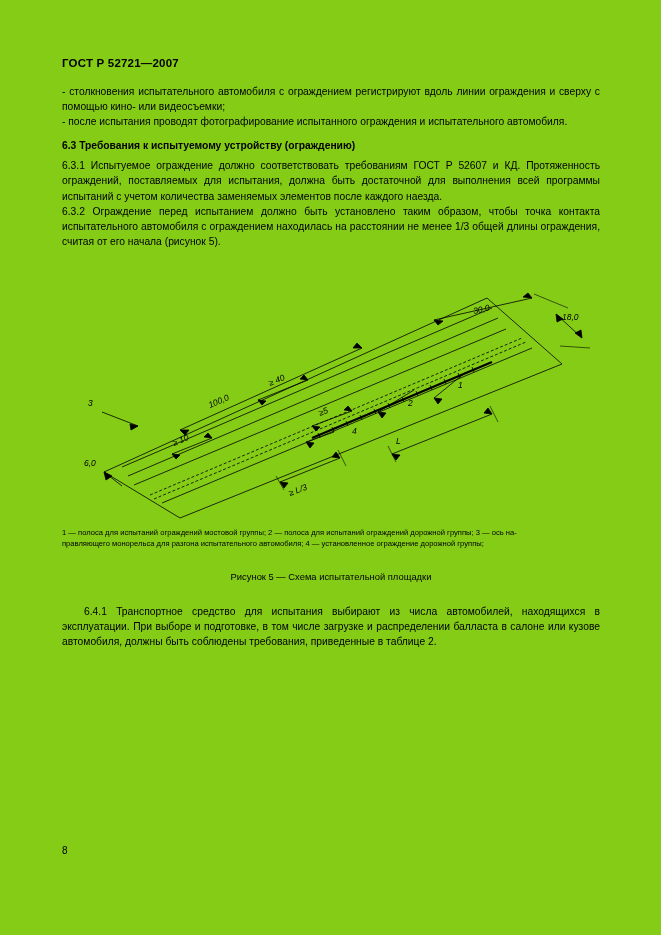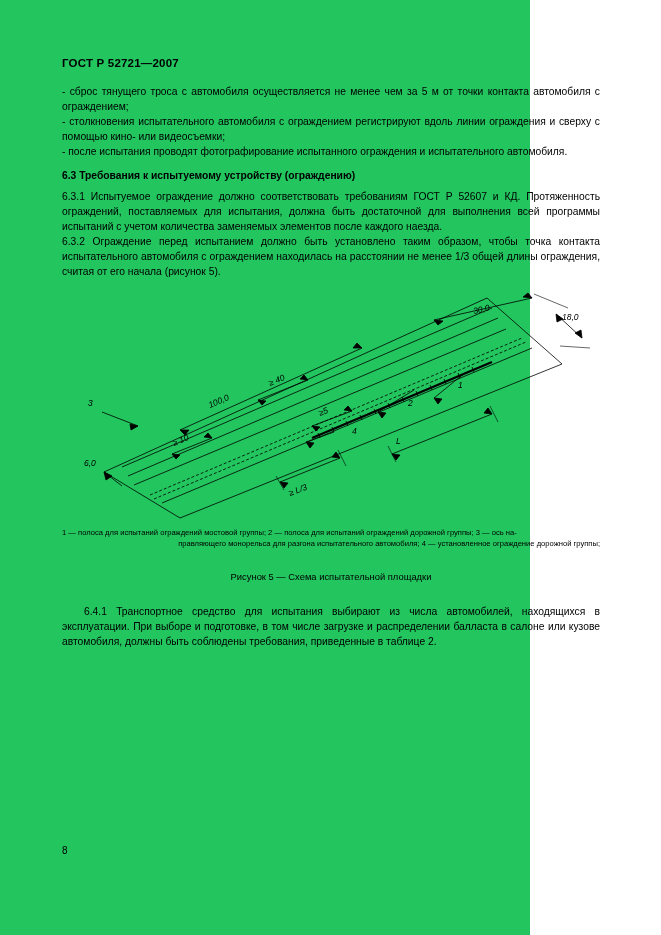--- a/index.html
+++ b/index.html
@@ -11,23 +11,23 @@
     width: 661px;
     height: 935px;
     font-family: "Liberation Sans", sans-serif;
     color: #000000;
     position: relative;
     overflow: hidden;
   }
   .page {
     position: absolute;
     left: 0; top: 0;
-    width: 530px;
+    width: 661px;
     height: 935px;
-    background: #22c55e;
+    background: #84cc16;
   }
   .header {
     position: absolute;
     left: 62px;
     top: 57px;
     font-size: 11.5px;
     font-weight: bold;
     letter-spacing: 0.2px;
   }
   .body-text {
@@ -66,21 +66,21 @@
   .fig-caption-note {
     position: absolute;
     left: 62px;
     top: 527px;
     width: 538px;
     font-size: 7.6px;
     line-height: 11px;
     text-align: justify;
   }
   .fig-caption-note .ctr {
-    text-align: right;
+    text-align: left;
   }
   .fig-title {
     position: absolute;
     left: 62px;
     top: 571px;
     width: 538px;
     text-align: center;
     font-size: 9.4px;
   }
 
@@ -103,21 +103,20 @@
   }
 </style>
 </head>
 <body>
 
 <div class="page">
 
   <div class="header">ГОСТ Р 52721—2007</div>
 
   <div class="body-text">
-    <p class="indent">- сброс тянущего троса с автомобиля осуществляется не менее чем за 5 м от точки контакта автомобиля с ограждением;</p>
     <p class="indent">- столкновения испытательного автомобиля с ограждением регистрируют вдоль линии ограждения и сверху с помощью кино- или видеосъемки;</p>
     <p class="indent">- после испытания проводят фотографирование испытанного ограждения и испытательного автомобиля.</p>
     <p class="sec-head">6.3  Требования к испытуемому устройству (ограждению)</p>
     <p class="indent">6.3.1  Испытуемое ограждение должно соответствовать требованиям ГОСТ Р 52607 и КД. Протяженность ограждений, поставляемых для испытания, должна быть достаточной для выполнения всей программы испытаний с учетом количества заменяемых элементов после каждого наезда.</p>
     <p class="indent">6.3.2  Ограждение перед испытанием должно быть установлено таким образом, чтобы точка контакта испытательного автомобиля с ограждением находилась на расстоянии не менее 1/3 общей длины ограждения, считая от его начала (рисунок 5).</p>
   </div>
 
   <div class="figure">
     <svg width="538" height="240" viewBox="0 0 538 240" xmlns="http://www.w3.org/2000/svg">
       <g fill="none" stroke="#000000" stroke-width="0.8">

